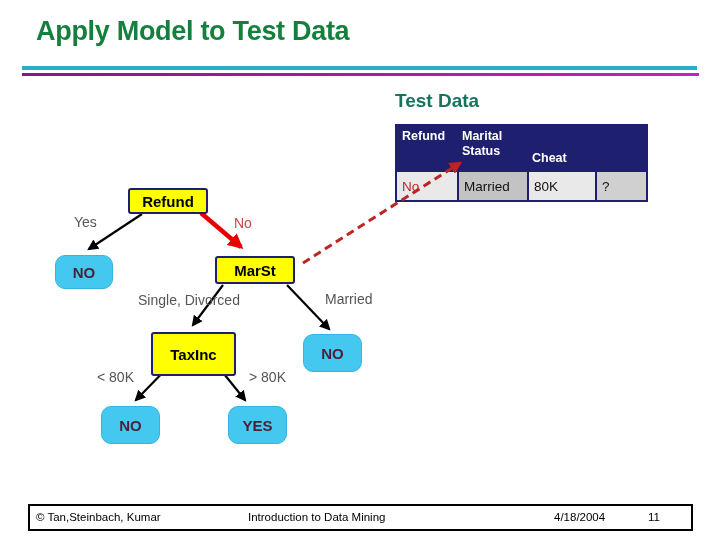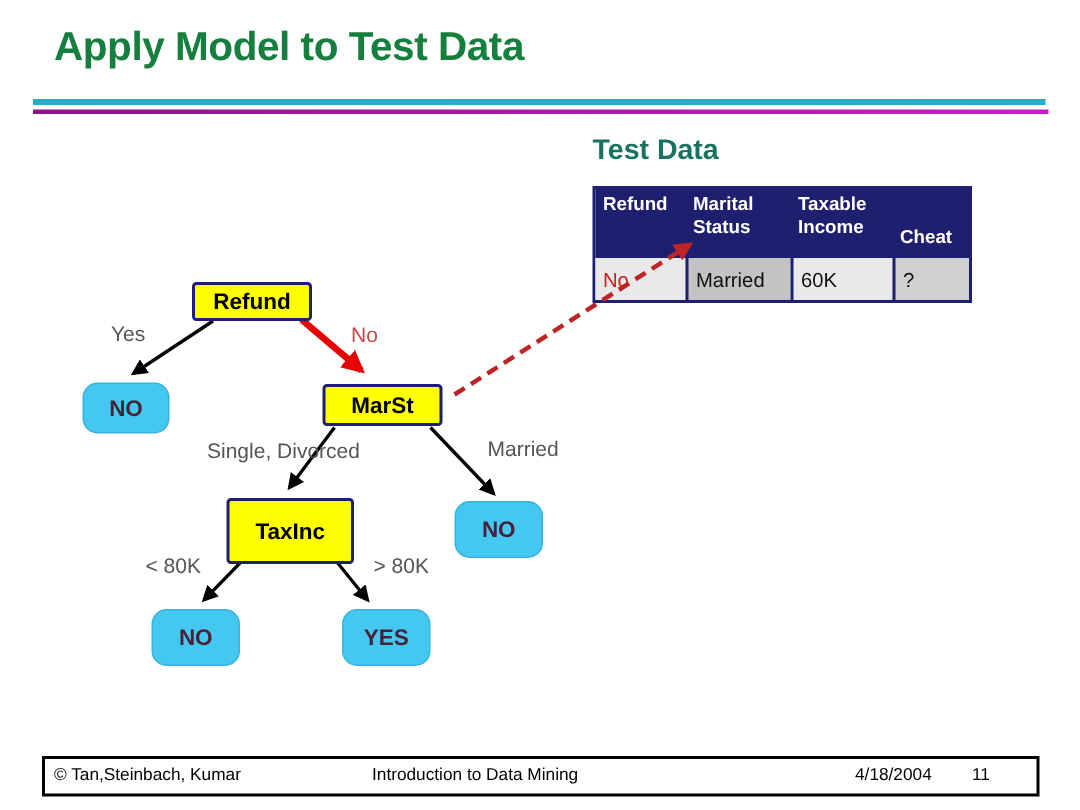--- a/index.html
+++ b/index.html
@@ -84,45 +84,44 @@
   .footer {
     position:absolute; left:28px; top:504px; width:665px; height:27px;
     border:2px solid #000; background:#fff;text-align:right;
   }
   .footer span {
     position:absolute; top:0; height:23px; line-height:23px;
     font-size:11.5px; color:#000; white-space:nowrap;
   }
   .f-copy { left:6px; }
   .f-center { left:218px; }
-  .f-date { left:540px; }
+  .f-date { left:524px; }
   .f-page { left:618px; }
 </style>
 </head>
 <body>
 
 <div class="slide">
 
   <div class="title">Apply Model to Test Data</div>
   <div class="rule-teal"></div>
   <div class="rule-magenta"></div>
 
   <div class="test-data-label">Test Data</div>
 
   <div class="test-table">
     <div class="t-head">
       <div class="hcell">Refund</div>
       <div class="hcell">Marital Status</div>
-      <div class="hcell">Taxable Income</div>
       <div class="hcell bottom">Cheat</div>
     </div>
     <div class="t-row">
       <div class="cell c0">No</div>
       <div class="cell c1">Married</div>
-      <div class="cell c2">60K</div>
+      <div class="cell c2">80K</div>
       <div class="cell c3">?</div>
     </div>
   </div>
 
   <svg class="edges" viewBox="0 0 720 540">
     <defs>
       <marker id="ah-black" viewBox="0 0 10 10" refX="8" refY="5" markerWidth="5" markerHeight="5" orient="auto">
         <path d="M0,0 L10,5 L0,10 z" fill="#000"></path>
       </marker>
       <marker id="ah-red" viewBox="0 0 10 10" refX="8" refY="5" markerWidth="3.4" markerHeight="3.4" orient="auto">

